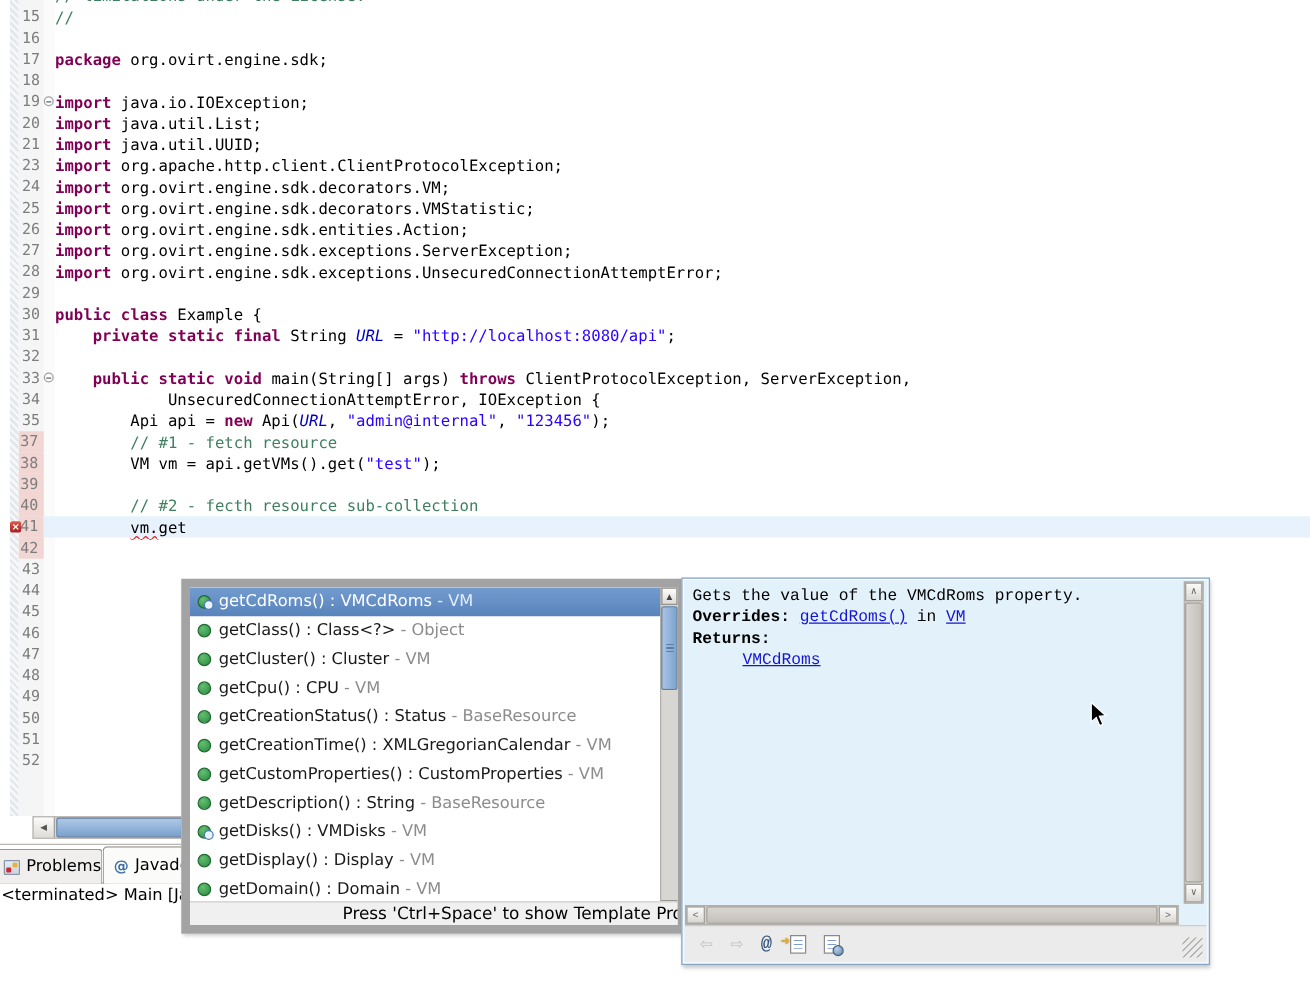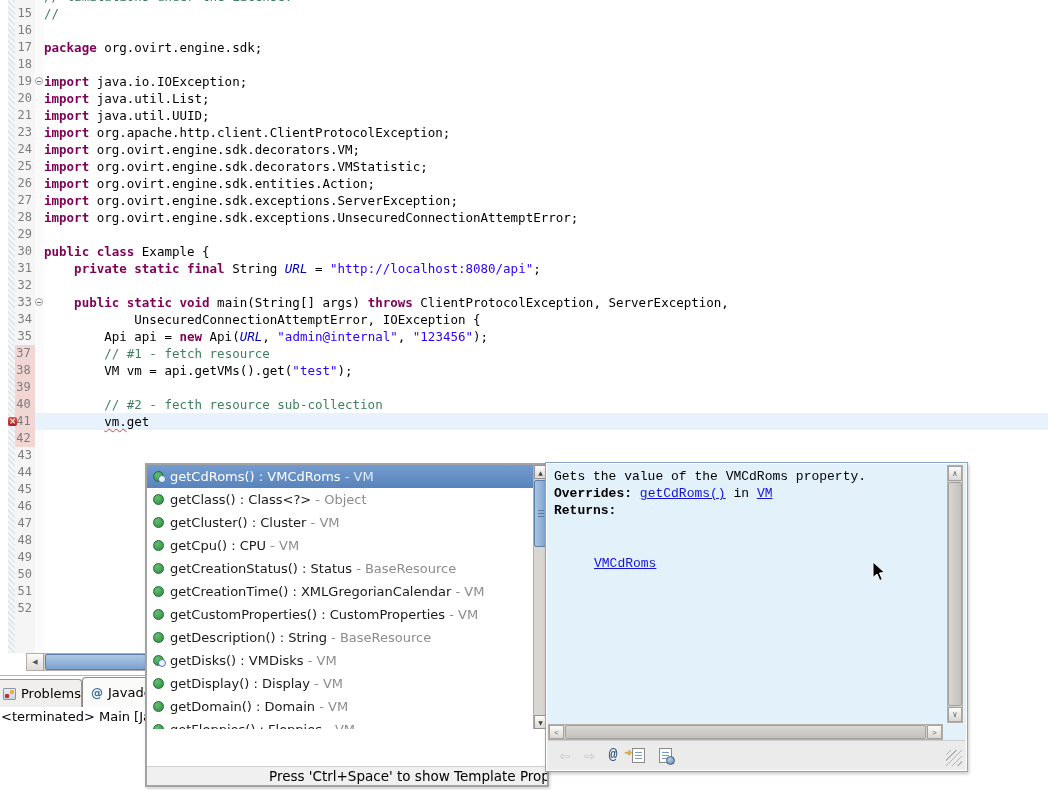--- a/index.html
+++ b/index.html
@@ -54,22 +54,22 @@
   #tab-javadoc { left:82px; top:1px; width:84px; height:30px; background:#fbfbfa;
       border:1px solid #8e8b86; border-bottom:none; border-radius:4px 4px 0 0; }
   #problems-icon { width:13px; height:12px; position:relative; flex:none;
       background:linear-gradient(#e8edf4,#c9d4e2); border:1px solid #8896ab; border-radius:1px; }
   #problems-icon::before { content:""; position:absolute; left:1px; bottom:1px; width:4px; height:4px; background:#cc2a2a; border-radius:1px; }
   #problems-icon::after  { content:""; position:absolute; right:1px; top:1px; width:4px; height:4px; background:#e8b33c; border-radius:1px; }
   .at-glyph { color:#3b6ea5; font-weight:bold; font-size:12px; }
   #console-line { position:absolute; left:1px; top:709px; font-size:13px; color:#000; white-space:nowrap; }
 
   
-  #popup { position:absolute; left:145px; top:463px; width:404px; height:324px;
-      background:#fff; border:2px solid #a3a3a3; box-shadow:1px 2px 3px rgba(0,0,0,.18); }
+  #popup { position:absolute; left:145px; top:463px; width:404px; height:284px;
+      background:#fff; border:7px solid #a3a3a3; box-shadow:1px 2px 3px rgba(0,0,0,.18); }
   #cl-list { position:absolute; left:0; top:0; right:0; height:264px; overflow:hidden; }
   .cl-row { display:flex; align-items:center; height:23px; padding-left:4px; font-size:13px; color:#1a1a1a; white-space:nowrap; }
   .cl-row .mi { width:11px; height:11px; flex:none; margin:0 6px 0 2px; border-radius:50%;
       background:radial-gradient(circle at 35% 30%,#63bf71,#2c8a41); border:1px solid #1f6b31; position:relative; }
   .cl-row .mi.dec::after { content:""; position:absolute; right:-3px; bottom:-2px; width:6px; height:6px;
       border-radius:50%; background:#eaf3fb; border:1px solid #4a7ab8; }
   .cl-row .qual { color:#8c8c8c; }
   .cl-row.sel { background:linear-gradient(#739bd0,#5884bb); color:#fff; }
   .cl-row.sel .qual { color:#e4ecf7; }
   #cl-scroll { position:absolute; right:0; top:0; width:14px; height:264px; background:#d8d6d2; border-left:1px solid #b0aeaa; }
@@ -83,21 +83,21 @@
   #cl-status { position:absolute; left:0; right:0; bottom:0; height:19px; background:#f0f0f0;
       border-top:1px solid #cfcfcf; overflow:hidden; }
   #cl-status span { position:absolute; left:122px; top:1px; font-size:13.5px; color:#000; white-space:nowrap; }
 
   
   #jdpanel { position:absolute; left:545px; top:462px; width:423px; height:310px;
       background:#e3f1fb; border:1px solid #8aa4c4; box-shadow:inset 0 0 0 1px #fff, 1px 2px 3px rgba(0,0,0,.22); }
   #jd-content { position:absolute; left:2px; top:2px; width:395px; height:258px; padding:3px 6px;
       font-size:13px; line-height:17px; color:#000; overflow:hidden; }
   #jd-content a { color:#1414d6; text-decoration:underline; }
-  .jd-indent { padding-left:40px;margin-top:36px; }
+  .jd-indent { padding-left:40px; }
   #jd-vscroll { position:absolute; right:4px; top:2px; width:16px; height:258px; background:#d4d1cd; border:1px solid #b3b0ab; }
   .jd-btn { background:linear-gradient(#fbfbfa,#dad8d4); border:1px solid #a5a29d; color:#666;
       text-align:center; position:absolute; }
   #jd-vup { left:0; top:0; width:14px; height:15px; font-size:8px; line-height:14px; }
   #jd-vdown { left:0; bottom:0; width:14px; height:15px; font-size:8px; line-height:14px; }
   #jd-vthumb { position:absolute; left:0; top:16px; width:14px; height:224px;
       background:linear-gradient(90deg,#d9d6d2,#c4c1bd); border:1px solid #a5a29e; border-radius:2px; }
   #jd-hscroll { position:absolute; left:2px; top:261px; width:395px; height:16px; background:#d4d1cd; border:1px solid #b3b0ab; }
   #jd-hleft  { left:0; top:0; width:15px; height:14px; font-size:8px; line-height:13px; }
   #jd-hright { right:0; top:0; width:15px; height:14px; font-size:8px; line-height:13px; }

